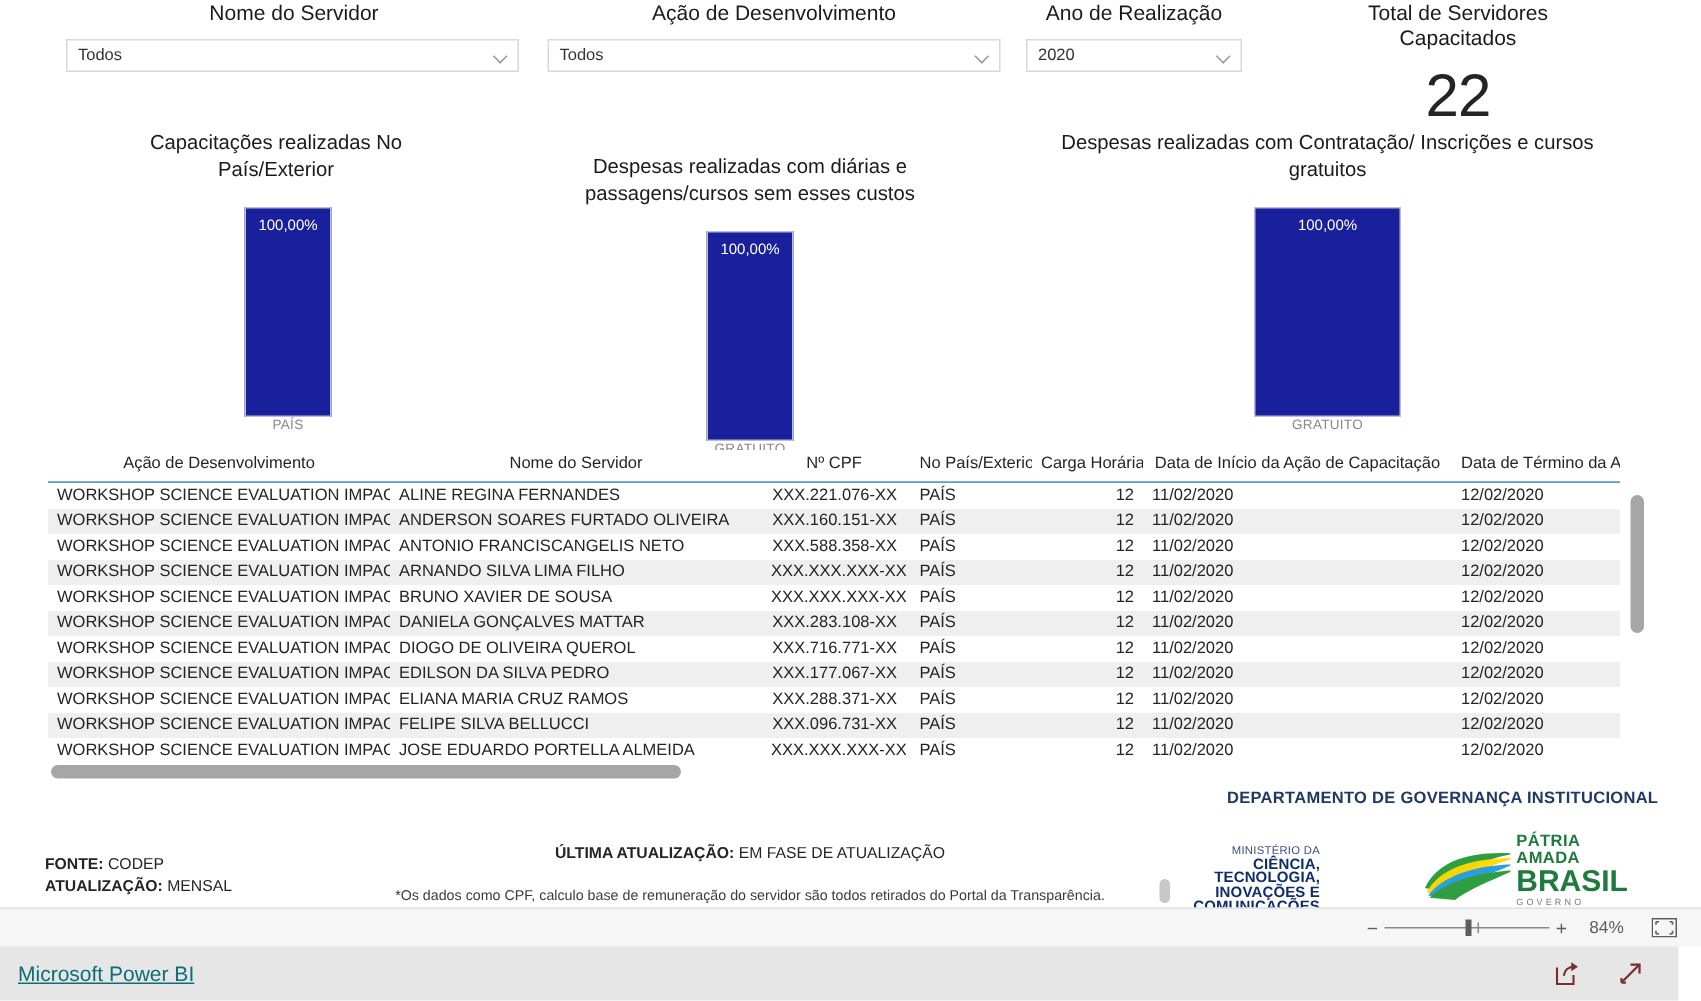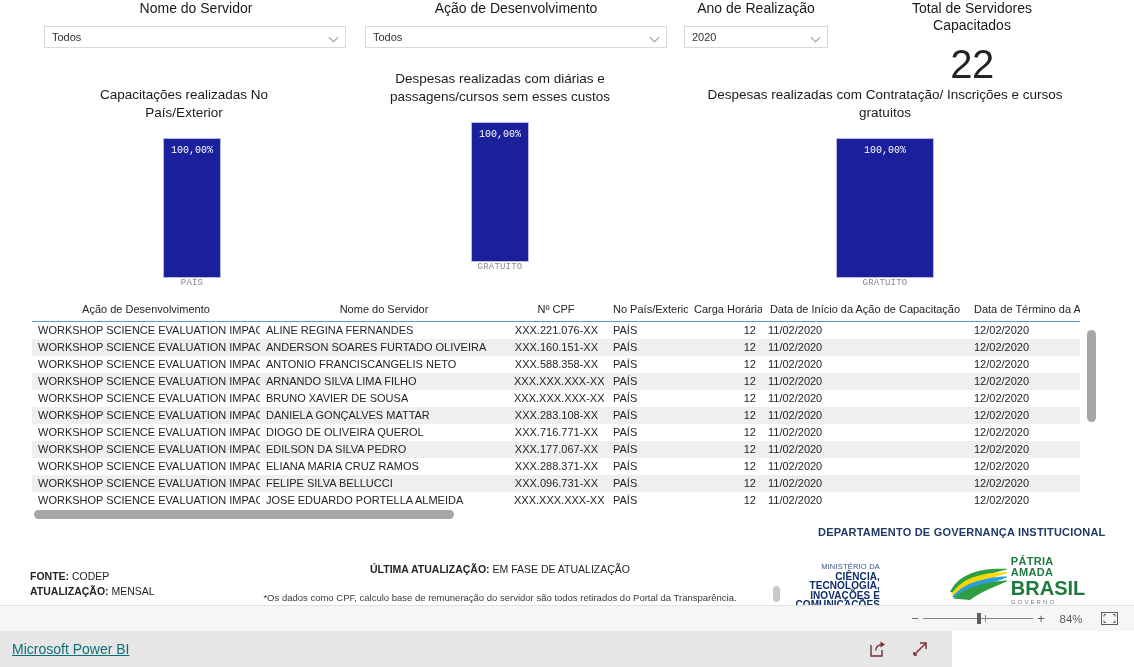--- a/index.html
+++ b/index.html
@@ -71,21 +71,20 @@
   .chart-card { position: absolute; }
   .chart-title {
     text-align: center;
     font-size: 13.5px;
     line-height: 18px;
     color: #1a1a1a;
   }
   .plot {
     position: relative;
     margin-top: 8px;
-    font-family: Liberation Mono, monospace;
   }
   .bar {
     position: absolute;
     bottom: 0;
     background: #1a1f9c;
     border: 1px solid #b8bcd8;
     display: flex;
     justify-content: center;
     align-items: flex-start;
   }
@@ -240,21 +239,21 @@
     width: 17px; height: 13px;
     margin-left: 8px; margin-right: 16px;
     position: relative;
   }
   .fitpage svg { display: block; }
 
   
   #bottombar {
     position: absolute;
     left: 0; top: 631px;
-    width: 952px; height: 36px;
+    width: 1119px; height: 36px;
     background: #e6e6e6;
     display: flex;
     align-items: center;
   }
   #pbi-link {
     margin-left: 12px;
     font-size: 14px;
     color: #0e6e78;
     text-decoration: underline;
     cursor: pointer;
@@ -303,21 +302,21 @@
       <div>País/Exterior</div>
     </div>
     <div class="plot" style="height:148px;">
       <div class="bar" style="left:108px; width:58px; height:140px;">
         <span class="dl">100,00%</span>
       </div>
       <div class="cat-label" style="left:108px; top:148px; width:58px;">PAÍS</div>
     </div>
   </div>
 
-  <div class="chart-card" style="left:365px; top:70px; width:270px; height:200px;">
+  <div class="chart-card" style="left:365px; top:102px; width:270px; height:200px;">
     <div class="chart-title">
       <div>Despesas realizadas com diárias e</div>
       <div>passagens/cursos sem esses custos</div>
     </div>
     <div class="plot" style="height:148px;">
       <div class="bar" style="left:106px; width:58px; height:140px;">
         <span class="dl">100,00%</span>
       </div>
       <div class="cat-label" style="left:96px; top:148px; width:78px;">GRATUITO</div>
     </div>

